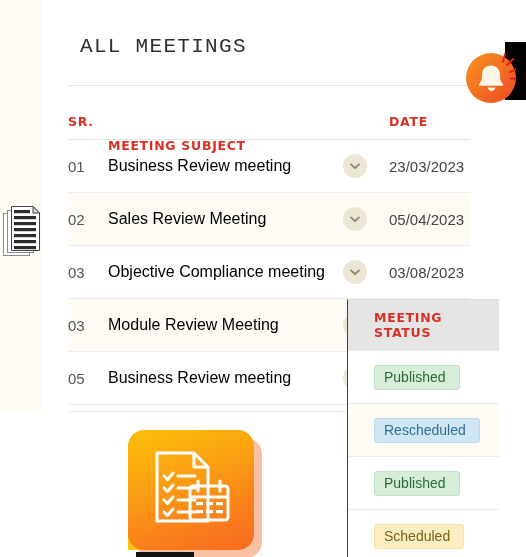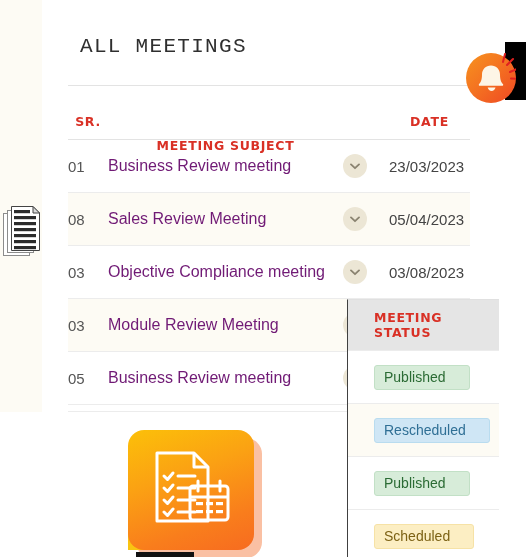--- a/index.html
+++ b/index.html
@@ -70,21 +70,20 @@
     align-items: center;
     height: 35px;
     border-bottom: 1px solid #e3e3e3;
   }
   .th {
     color: #d93025;
     font-size: 12.5px;
     font-weight: 700;
     letter-spacing: 0.7px;
     font-family: "DejaVu Sans", sans-serif;
-    text-align: center;
   }
   .col-sr    { width: 40px; }
   .col-subj  { width: 235px; margin-top: 47px; }
   .col-chev  { width: 46px; }
   .col-date  { width: 81px; }
 
   .trow {
     display: flex;
     align-items: center;
     height: 52px;
@@ -95,21 +94,21 @@
   .trow.alt { background: #fdfbf4; }
 
   .cell-sr {
     width: 40px;
     font-size: 15px;
     color: #555555;
   }
   .cell-subj {
     width: 235px;
     font-size: 16px;
-    color: #701a75;
+    color: #000000;
   }
   .cell-chev {
     width: 46px;
     display: flex;
     align-items: center;
   }
   .cell-date {
     width: 81px;
     font-size: 15px;
     color: #444444;
@@ -158,21 +157,21 @@
     align-items: center;
     padding-left: 26px;
     border-bottom: 1px solid #ececec;
     box-sizing: border-box;
     background: #ffffff;
   }
   .sp-row.alt { background: #fdfbf4; }
 
   .badge {
     display: inline-block;
-    padding: 4px 23px 5px 9px;
+    padding: 4px 13px 5px 9px;
     border-radius: 3px;
     font-size: 14px;
     line-height: 1;
   }
   .badge-published {
     background: #d7ecd9;
     color: #2b6b34;
     border: 1px solid #c2e0c6;
   }
   .badge-rescheduled {
@@ -285,21 +284,21 @@
         <div class="chev-btn">
           <svg width="10" height="7" viewBox="0 0 10 7">
               <path d="M1 1.4 L5 5.2 L9 1.4" fill="none" stroke="#8a8370" stroke-width="1.8" stroke-linecap="round" stroke-linejoin="round"></path>
             </svg>
         </div>
       </div>
       <div class="cell-date">23/03/2023</div>
     </div>
 
     <div class="trow alt">
-      <div class="cell-sr">08</div>
+      <div class="cell-sr">02</div>
       <div class="cell-subj">Sales Review Meeting</div>
       <div class="cell-chev">
         <div class="chev-btn">
           <svg width="10" height="7" viewBox="0 0 10 7">
               <path d="M1 1.4 L5 5.2 L9 1.4" fill="none" stroke="#8a8370" stroke-width="1.8" stroke-linecap="round" stroke-linejoin="round"></path>
             </svg>
         </div>
       </div>
       <div class="cell-date">05/04/2023</div>
     </div>

